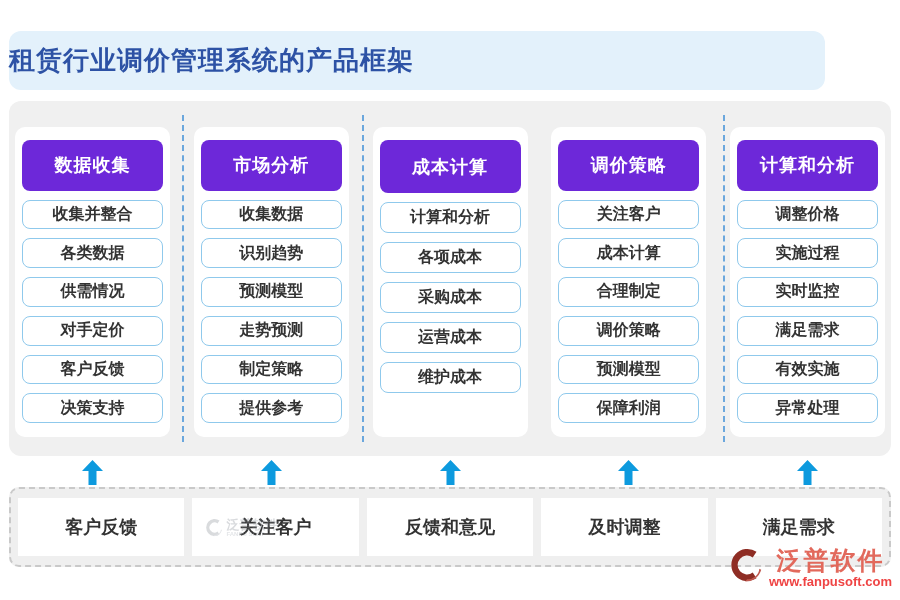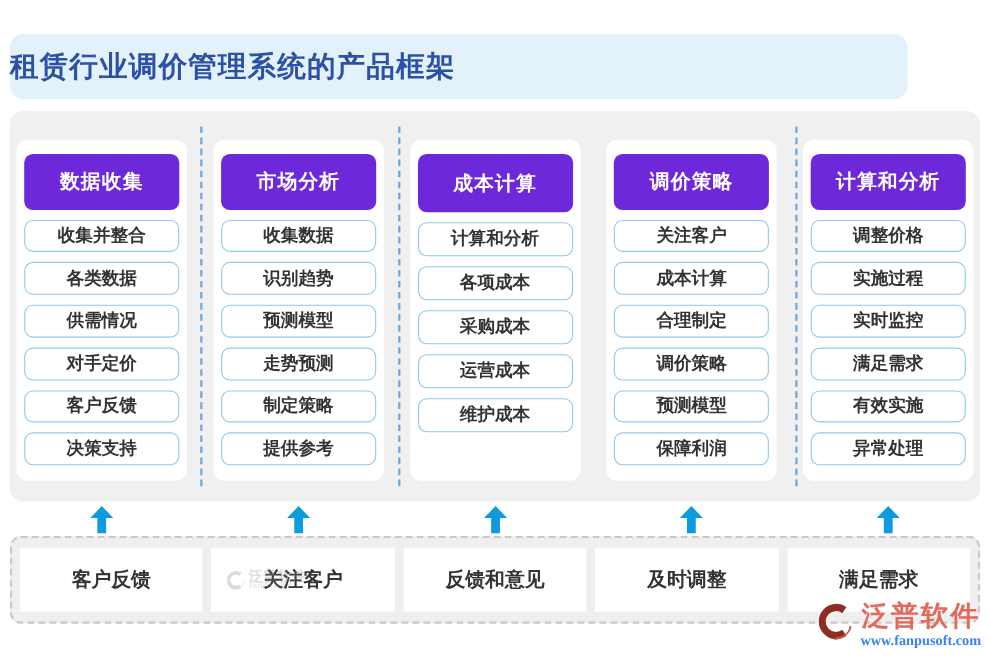--- a/index.html
+++ b/index.html
@@ -49,22 +49,22 @@
   .watermark{position:absolute;left:14px;top:50%;transform:translateY(-50%);
              display:flex;align-items:center;gap:2px;opacity:0.32;pointer-events:none;}
   .watermark .wm-text{display:flex;flex-direction:column;line-height:1;}
   .watermark .wm-cn{font-size:13px;color:#8a9099;font-weight:bold;}
   .watermark .wm-en{font-size:6px;color:#aab0b8;}
 
   
   .logo{position:absolute;right:8px;top:548px;display:flex;align-items:flex-start;gap:4px;z-index:5;}
   .logo-txt{display:flex;flex-direction:column;align-items:center;line-height:1;}
   .logo-name{font-size:25px;font-weight:bold;color:#e2695c;letter-spacing:2px;}
-  .logo-url{font-size:13px;font-weight:bold;color:#3b82f6;margin-top:2px;
-            font-family:Liberation Serif, serif;}
+  .logo-url{font-size:13px;font-weight:bold;color:#ef4444;margin-top:2px;
+            font-family:Liberation Sans, sans-serif;}
 </style>
 </head>
 <body>
 
 <div class="canvas">
 
   <header class="banner">
     <h1>租赁行业调价管理系统的产品框架</h1>
   </header>
 

